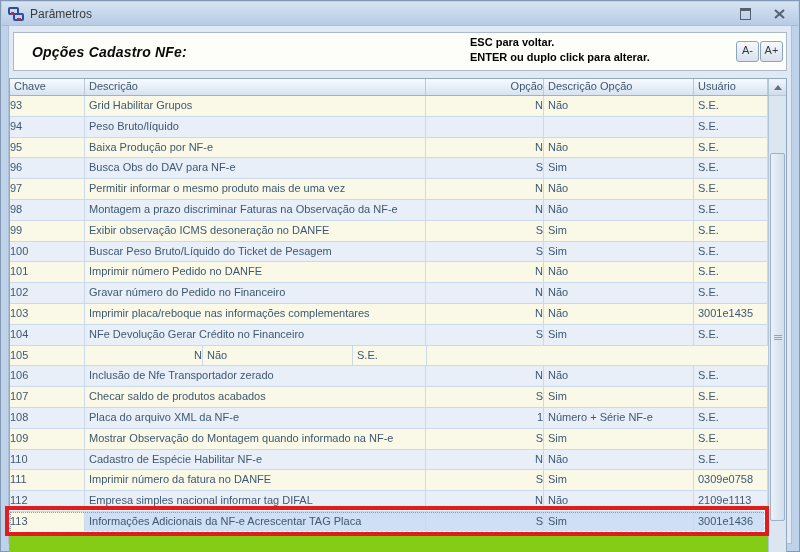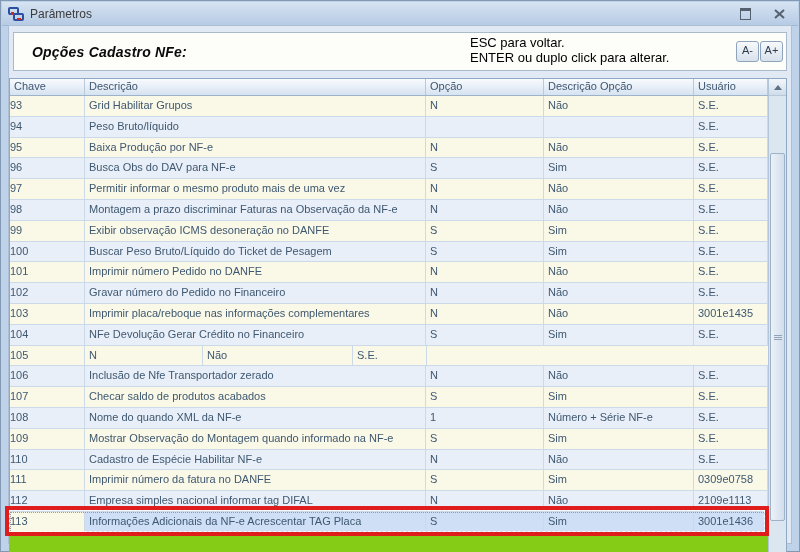--- a/index.html
+++ b/index.html
@@ -30,21 +30,21 @@
   .panel-header{
     position:absolute;left:4px;right:4px;top:6px;height:39px;
     background:#fdfdf9;border:1px solid #a9bacb;box-sizing:border-box;
   }
   .page-title{
     position:absolute;left:18px;top:50%;transform:translateY(-50%);
     font-size:14px;font-weight:bold;font-style:italic;color:#0a0a0a;
     letter-spacing:0.2px;margin:0;
   }
   .hints{position:absolute;left:456px;top:2px;}
-  .hint-line{font-size:13px;font-weight:normal;color:#000;line-height:15px;white-space:nowrap;}
+  .hint-line{font-size:11px;font-weight:bold;color:#000;line-height:15px;white-space:nowrap;}
   .font-btn{
     position:absolute;top:8px;width:21px;height:19px;
     background:linear-gradient(#f7f9fb,#d8e1ec);
     border:1px solid #8ea4bc;border-radius:3px;
     font-size:11px;color:#2e3c4d;text-align:center;line-height:17px;cursor:default;
   }
   .font-btn.minus{right:27px;}
   .font-btn.plus{right:3px;}
   
   .grid{
@@ -52,21 +52,21 @@
     background:#84cc16;border:1px solid #8fa9c4;box-sizing:border-box;overflow:hidden;
   }
   .grid-header{display:flex;height:16px;background:linear-gradient(#f8fbfe,#d6e3f1);border-bottom:1px solid #9db3ca;margin-right:18px;}
   .gh-cell{
     box-sizing:border-box;border-right:1px solid #b9c9da;
     font-size:11px;color:#3f5670;line-height:15px;padding-left:4px;
     white-space:nowrap;overflow:hidden;flex:0 0 auto;
   }
   .c-chave{width:75px;}
   .c-descricao{width:341px;}
-  .c-opcao{width:118px;}
+  .c-opcao{width:118px;text-align:right;}
   .c-descricao_opcao{width:150px;}
   .c-usuario{width:74px;flex:1 1 auto;}
   .grid-body{margin-right:18px;}
   .row{display:flex;height:20.8px;box-sizing:border-box;border-bottom:1px solid #ccd9e8;}
   .row-a{background:var(--row-odd,#faf8e7);}
   .row-b{background:var(--row-even,#e9eff8);}
   .cell{
     box-sizing:border-box;border-right:1px solid #ccd9e8;
     font-size:11px;color:var(--cell-text,#3e5871);line-height:19px;padding-left:4px;
     white-space:nowrap;overflow:hidden;flex:0 0 auto;
@@ -244,21 +244,21 @@
           </div>
           <div class="row row-a">
             <div class="cell c-chave">107</div>
             <div class="cell c-descricao">Checar saldo de produtos acabados</div>
             <div class="cell c-opcao">S</div>
             <div class="cell c-descricao_opcao">Sim</div>
             <div class="cell c-usuario">S.E.</div>
           </div>
           <div class="row row-b">
             <div class="cell c-chave">108</div>
-            <div class="cell c-descricao">Nome do quando XML da NF-e</div>
+            <div class="cell c-descricao">Placa do arquivo XML da NF-e</div>
             <div class="cell c-opcao">1</div>
             <div class="cell c-descricao_opcao">Número + Série NF-e</div>
             <div class="cell c-usuario">S.E.</div>
           </div>
           <div class="row row-a">
             <div class="cell c-chave">109</div>
             <div class="cell c-descricao">Mostrar Observação do Montagem quando informado na NF-e</div>
             <div class="cell c-opcao">S</div>
             <div class="cell c-descricao_opcao">Sim</div>
             <div class="cell c-usuario">S.E.</div>

